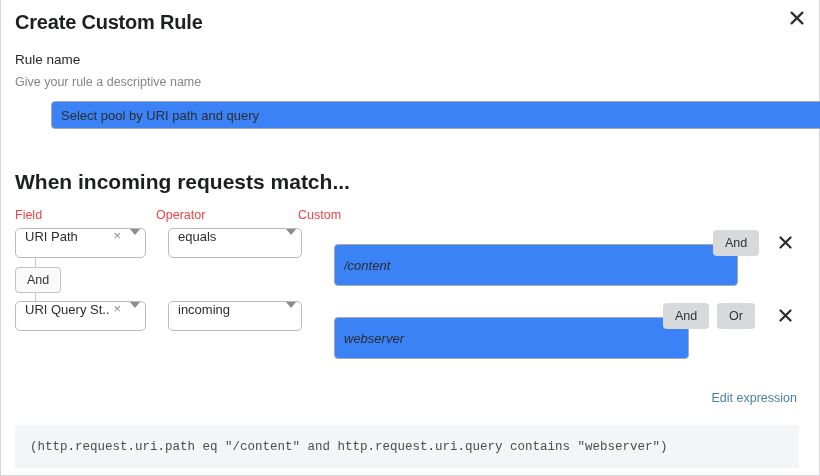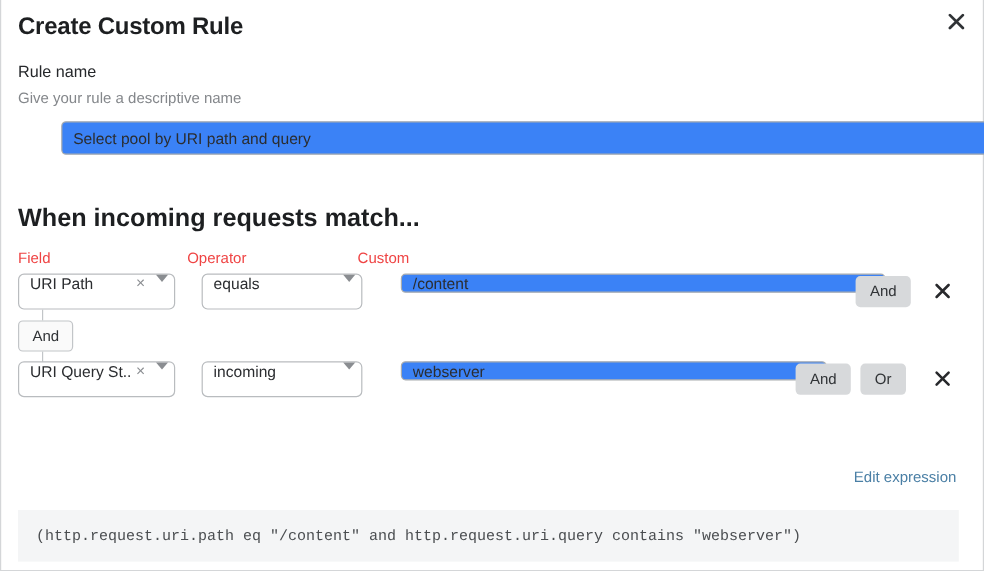--- a/index.html
+++ b/index.html
@@ -156,23 +156,24 @@
     width: 0; height: 0;
     border-left: 5px solid transparent;
     border-right: 5px solid transparent;
     border-top: 6px solid #8a8d91;
   }
 
   .field-select { left: 14px; width: 131px; }
   .op-select    { left: 167px; width: 134px; }
 
   .value-input {
-    height: 16px;
+    height: 42px;
     left: 297px;
-    top: 0;
+    top: 16px;
+    font-style: italic;
   }
   #value-input-1 { width: 404px; }
   #value-input-2 { width: 355px; }
 
   .logic-btn {
     position: absolute;
     box-sizing: border-box;
     height: 26px;
     top: 2px;
     background: #d7d9db;

